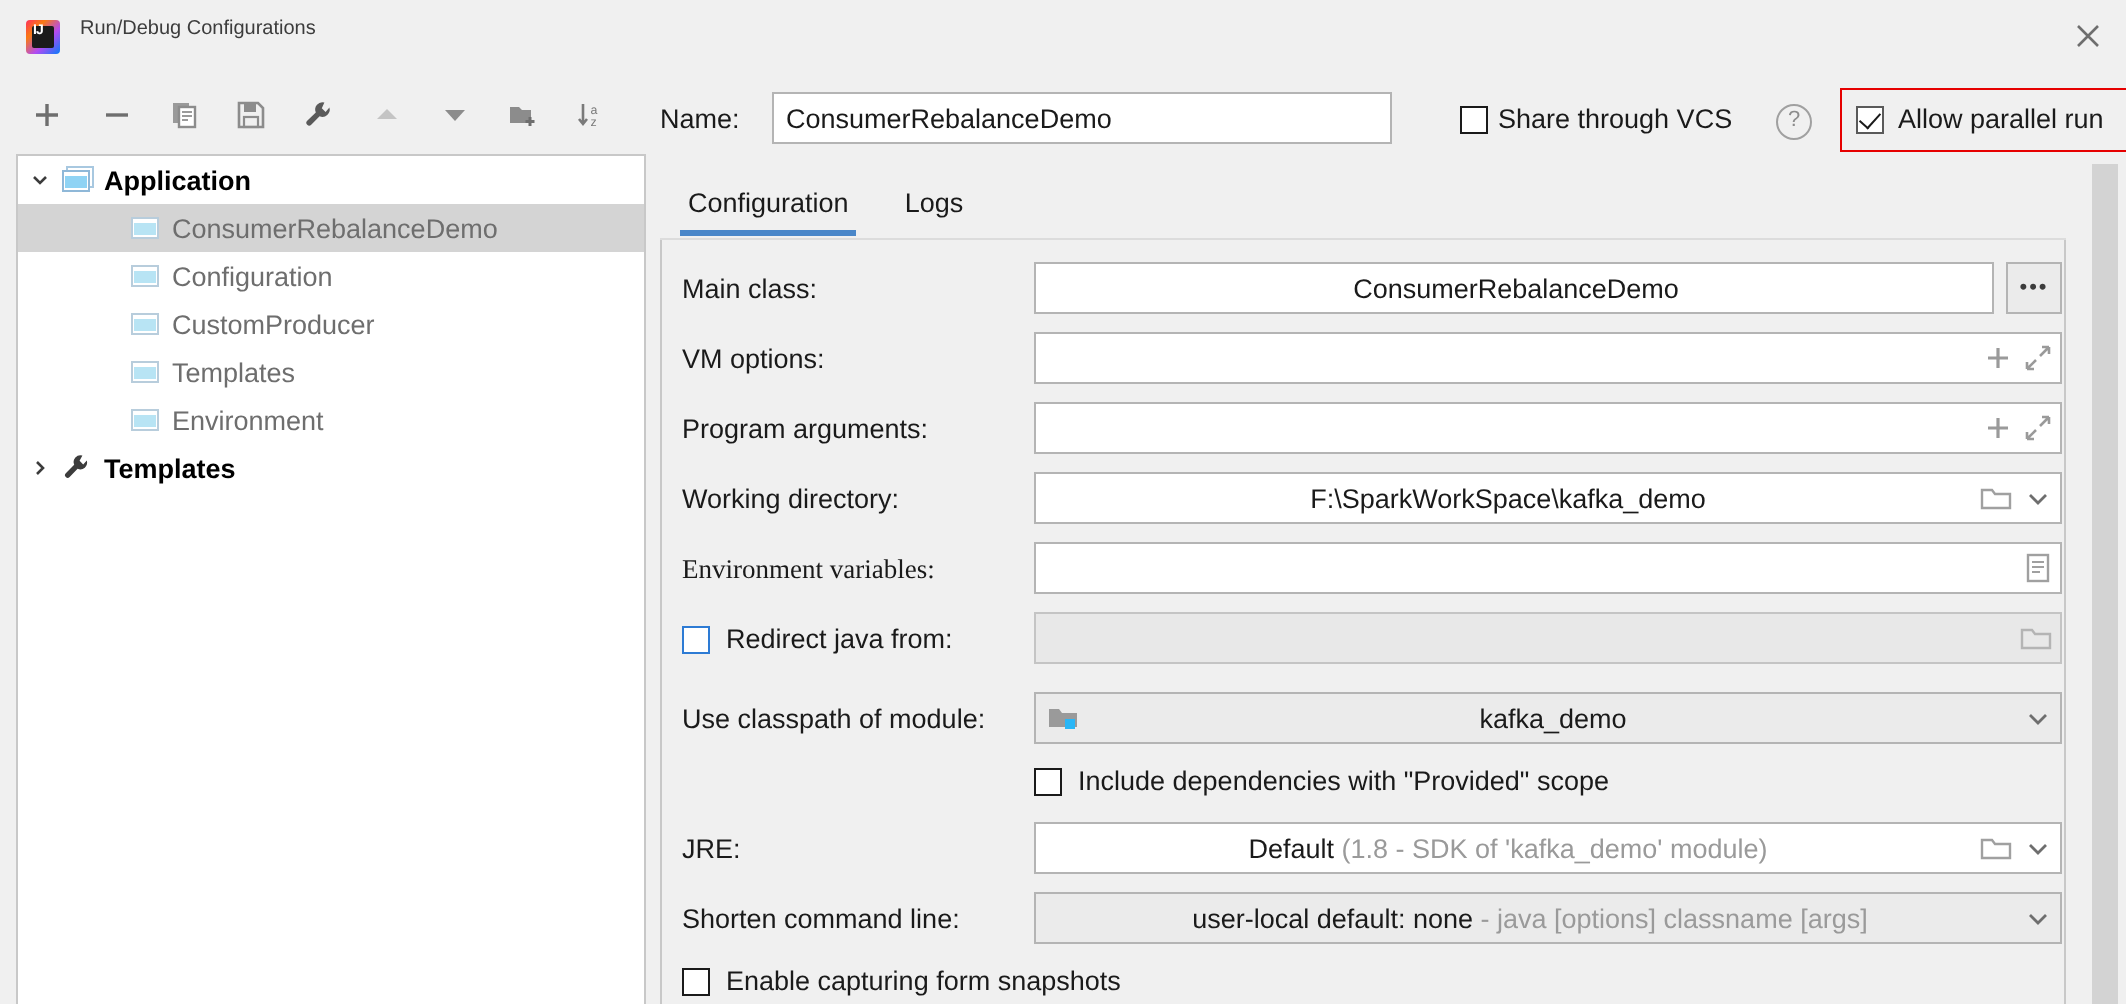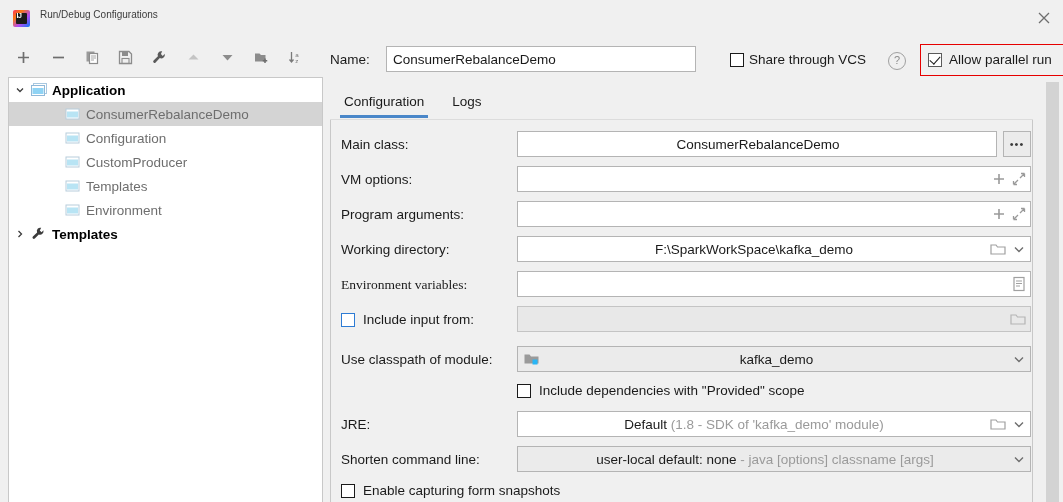--- a/index.html
+++ b/index.html
@@ -424,21 +424,21 @@
           <svg class="icon-svg" width="14" height="16" viewBox="0 0 14 16">
             <rect x="2" y="1.5" width="10" height="13" fill="none" stroke="#a0a0a0" stroke-width="1.2"></rect>
             <path d="M4 5 H10 M4 7.5 H10 M4 10 H8" stroke="#a0a0a0" stroke-width="1.1"></path>
           </svg>
         </span>
       </span>
     </div>
 
     <div class="inline-chk" style="left:10px; top:192px;">
       <span class="chk blue"></span>
-      <span>Include input from:</span>
+      <span>Redirect java from:</span>
     </div>
     <div class="fctrl disabled" style="top:186px; width:514px;">
       <span class="val"></span>
       <span class="btns">
         <span>
           <svg class="icon-svg" width="16" height="14" viewBox="0 0 16 14">
             <path d="M1 3 H6 L7.5 5 H15 V12 H1 Z" fill="none" stroke="#b4b4b4" stroke-width="1.2"></path>
           </svg>
         </span>
       </span>

